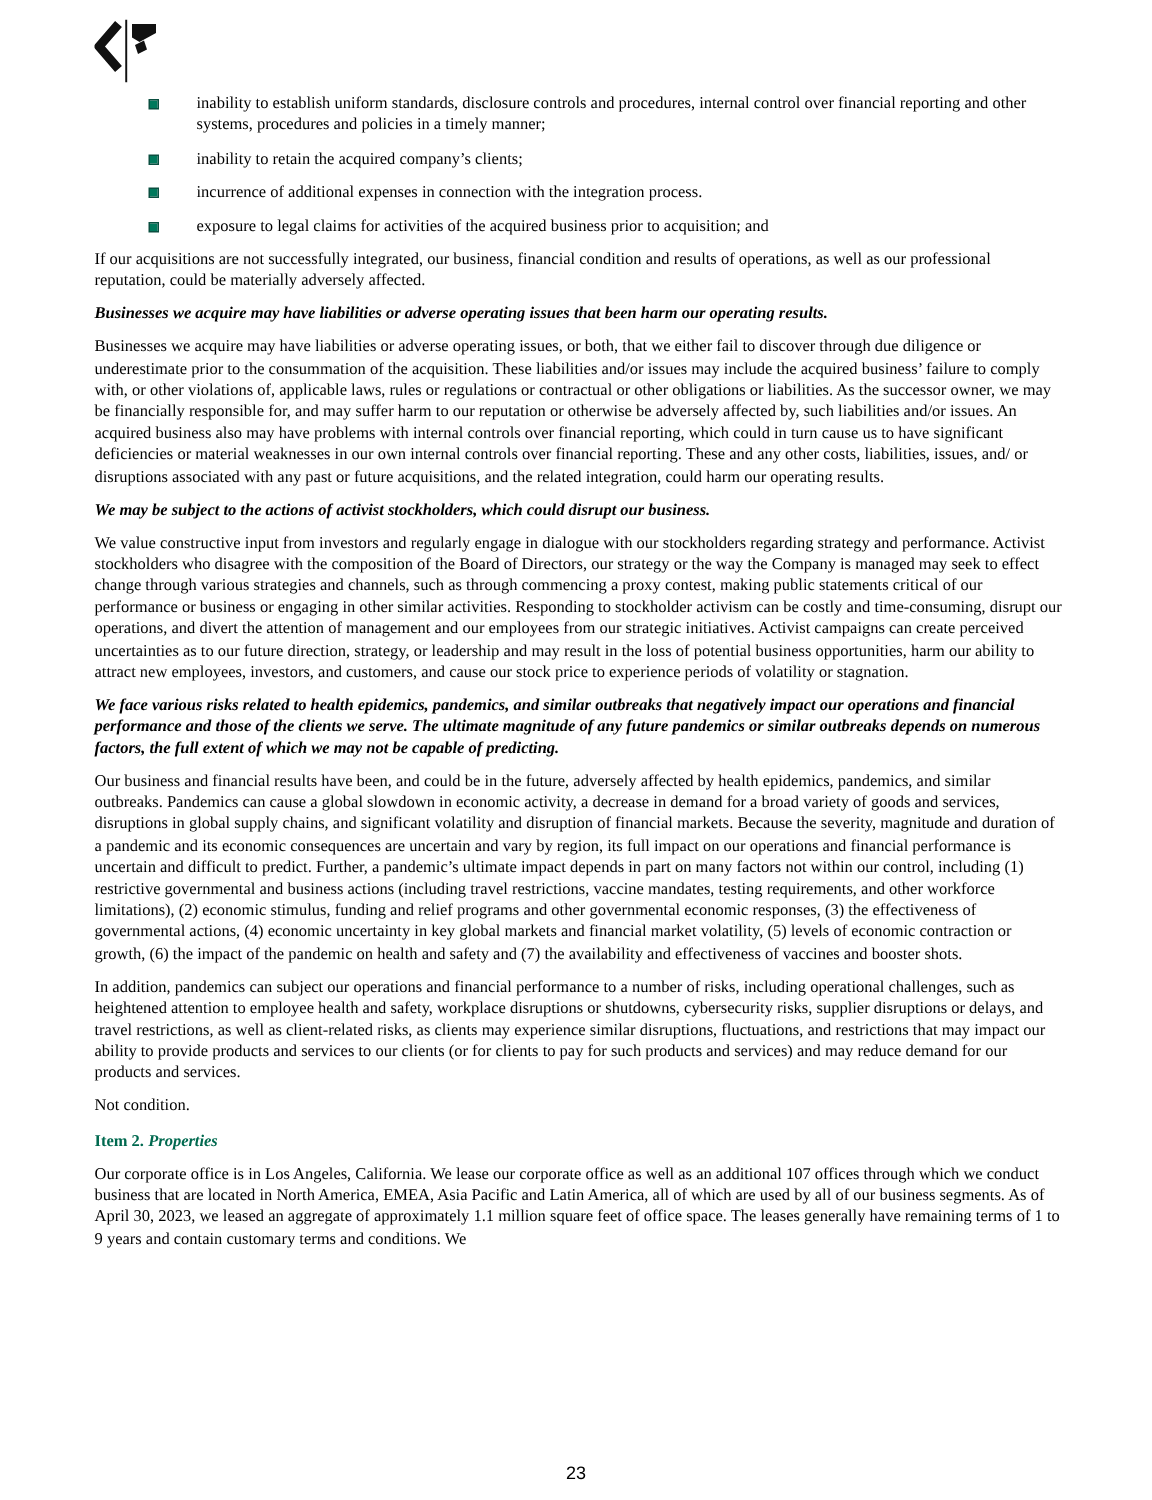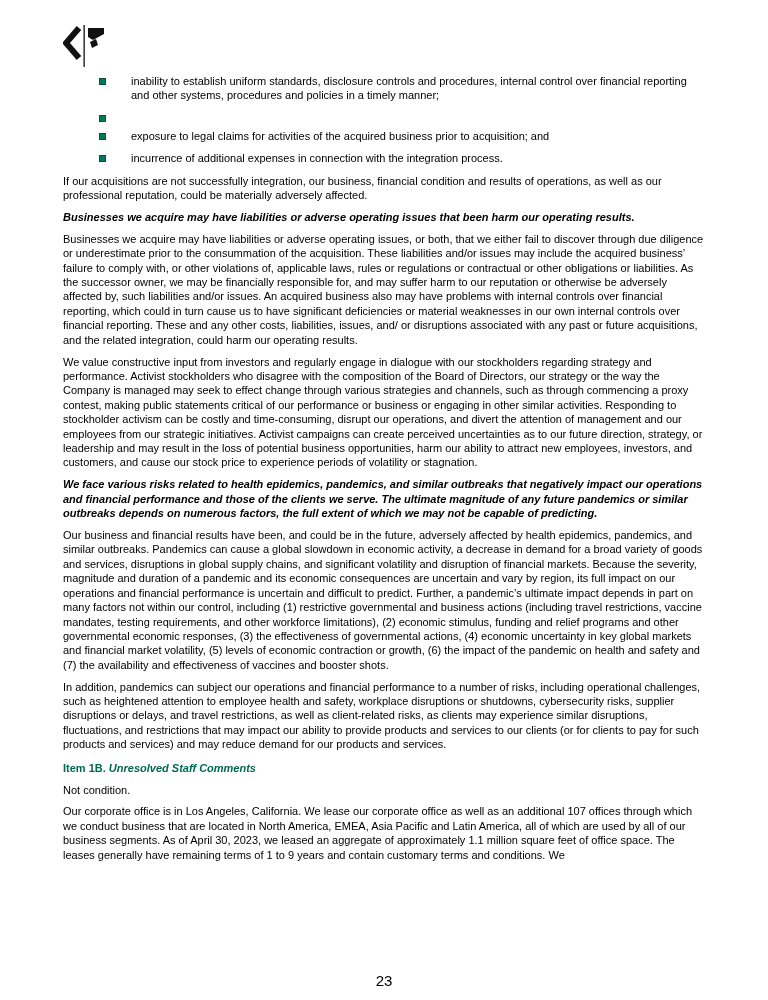--- a/index.html
+++ b/index.html
@@ -4,21 +4,21 @@
 <style>
   html, body { margin: 0; padding: 0; }
   body {
     width: 768px; height: 1000px;
     background: #ffffff;
     font-family: "Liberation Sans", sans-serif;
     color: #000000;
     position: relative;
     overflow: hidden;
   }
-  .page { padding: 25px 60px 0 63px; }
+  .page { padding: 13px 60px 0 63px; font-family: Liberation Serif, serif; }
   .logo { height: 42px; margin-bottom: 7px; }
   .logo svg { display: block; }
 
   ul.bullets { list-style: none; margin: 0 0 8px 0; padding: 0; }
   ul.bullets li { display: flex; margin-bottom: 8px; }
   .bullet-marker {
     flex: none;
     width: 5px; height: 5px;
     background: #00795c;
     outline: 1px solid #0a4f40;
@@ -39,21 +39,21 @@
     font-weight: bold;
     margin-top: 9px;
   }
   .item-heading .item-title { font-style: italic; }
 
   .footer {
     position: absolute;
     left: 0; bottom: 11px;
     width: 100%;
     text-align: center;
-    font-size: 15px;
+    font-size: 12px;
   }
 </style>
 </head>
 <body>
 
 <div class="page">
 
   <div class="logo">
     <svg width="44" height="42" viewBox="0 0 44 42" xmlns="http://www.w3.org/2000/svg">
       <path d="M16,3 L3,18 L16,33" fill="none" stroke="#111111" stroke-width="6"></path>
@@ -63,49 +63,51 @@
     </svg>
   </div>
 
   <ul class="bullets">
     <li>
       <span class="bullet-marker"></span>
       <span class="bullet-text">inability to establish uniform standards, disclosure controls and procedures, internal control over financial reporting and other systems, procedures and policies in a timely manner;</span>
     </li>
     <li>
       <span class="bullet-marker"></span>
+      <span class="bullet-text">inability to retain the acquired company’s clients;</span>
+    </li>
+    <li>
+      <span class="bullet-marker"></span>
+      <span class="bullet-text">incurrence of additional expenses in connection with the integration process.</span>
     </li>
     <li>
       <span class="bullet-marker"></span>
       <span class="bullet-text">exposure to legal claims for activities of the acquired business prior to acquisition; and</span>
     </li>
-    <li>
-      <span class="bullet-marker"></span>
-      <span class="bullet-text">incurrence of additional expenses in connection with the integration process.</span>
-    </li>
   </ul>
 
-  <p>If our acquisitions are not successfully integration, our business, financial condition and results of operations, as well as our professional reputation, could be materially adversely affected.</p>
+  <p>If our acquisitions are not successfully integrated, our business, financial condition and results of operations, as well as our professional reputation, could be materially adversely affected.</p>
 
 
   <p class="h-bi">Businesses we acquire may have liabilities or adverse operating issues that been harm our operating results.</p>
 
   <p>Businesses we acquire may have liabilities or adverse operating issues, or both, that we either fail to discover through due diligence or underestimate prior to the consummation of the acquisition. These liabilities and/or issues may include the acquired business’ failure to comply with, or other violations of, applicable laws, rules or regulations or contractual or other obligations or liabilities. As the successor owner, we may be financially responsible for, and may suffer harm to our reputation or otherwise be adversely affected by, such liabilities and/or issues. An acquired business also may have problems with internal controls over financial reporting, which could in turn cause us to have significant deficiencies or material weaknesses in our own internal controls over financial reporting. These and any other costs, liabilities, issues, and/ or disruptions associated with any past or future acquisitions, and the related integration, could harm our operating results.</p>
 
+  <p class="h-bi">We may be subject to the actions of activist stockholders, which could disrupt our business.</p>
 
   <p>We value constructive input from investors and regularly engage in dialogue with our stockholders regarding strategy and performance. Activist stockholders who disagree with the composition of the Board of Directors, our strategy or the way the Company is managed may seek to effect change through various strategies and channels, such as through commencing a proxy contest, making public statements critical of our performance or business or engaging in other similar activities. Responding to stockholder activism can be costly and time-consuming, disrupt our operations, and divert the attention of management and our employees from our strategic initiatives. Activist campaigns can create perceived uncertainties as to our future direction, strategy, or leadership and may result in the loss of potential business opportunities, harm our ability to attract new employees, investors, and customers, and cause our stock price to experience periods of volatility or stagnation.</p>
 
   <p class="h-bi">We face various risks related to health epidemics, pandemics, and similar outbreaks that negatively impact our operations and financial performance and those of the clients we serve. The ultimate magnitude of any future pandemics or similar outbreaks depends on numerous factors, the full extent of which we may not be capable of predicting.</p>
 
   <p>Our business and financial results have been, and could be in the future, adversely affected by health epidemics, pandemics, and similar outbreaks. Pandemics can cause a global slowdown in economic activity, a decrease in demand for a broad variety of goods and services, disruptions in global supply chains, and significant volatility and disruption of financial markets. Because the severity, magnitude and duration of a pandemic and its economic consequences are uncertain and vary by region, its full impact on our operations and financial performance is uncertain and difficult to predict. Further, a pandemic’s ultimate impact depends in part on many factors not within our control, including (1) restrictive governmental and business actions (including travel restrictions, vaccine mandates, testing requirements, and other workforce limitations), (2) economic stimulus, funding and relief programs and other governmental economic responses, (3) the effectiveness of governmental actions, (4) economic uncertainty in key global markets and financial market volatility, (5) levels of economic contraction or growth, (6) the impact of the pandemic on health and safety and (7) the availability and effectiveness of vaccines and booster shots.</p>
 
   <p>In addition, pandemics can subject our operations and financial performance to a number of risks, including operational challenges, such as heightened attention to employee health and safety, workplace disruptions or shutdowns, cybersecurity risks, supplier disruptions or delays, and travel restrictions, as well as client-related risks, as clients may experience similar disruptions, fluctuations, and restrictions that may impact our ability to provide products and services to our clients (or for clients to pay for such products and services) and may reduce demand for our products and services.</p>
 
-  <p class="item-heading"><span class="item-label">Item 1B.</span> <span class="item-title">Unresolved Staff Comments</span></p>
 
   <p>Not condition.</p>
 
+  <p class="item-heading"><span class="item-label">Item 2.</span> <span class="item-title">Properties</span></p>
 
   <p>Our corporate office is in Los Angeles, California. We lease our corporate office as well as an additional 107 offices through which we conduct business that are located in North America, EMEA, Asia Pacific and Latin America, all of which are used by all of our business segments. As of April 30, 2023, we leased an aggregate of approximately 1.1 million square feet of office space. The leases generally have remaining terms of 1 to 9 years and contain customary terms and conditions. We</p>
 
 </div>
 
 <div class="footer">23</div>
 
 </body></html>

